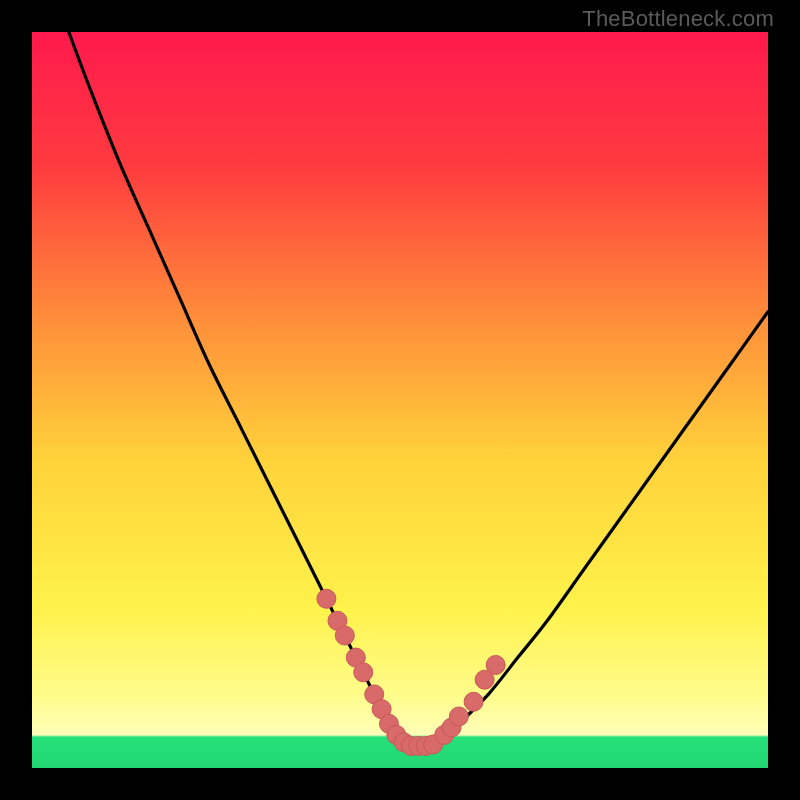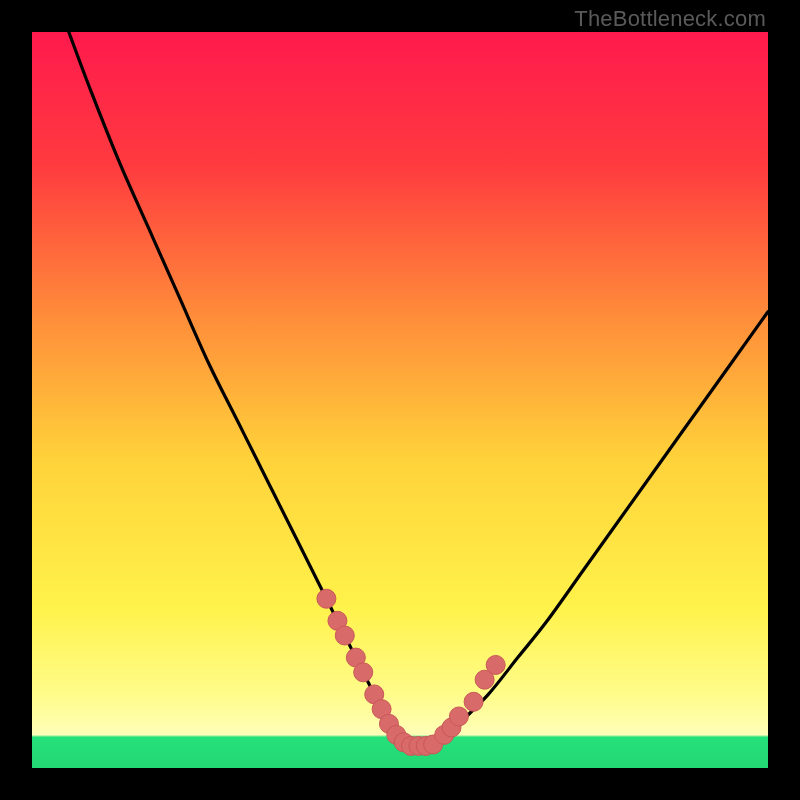--- a/index.html
+++ b/index.html
@@ -25,21 +25,21 @@
     height: 736px;
     overflow: hidden;
   }
   .gradient {
     position: absolute;
     left: 0; top: 0; right: 0; bottom: 0;
   }
   .watermark {
     position: absolute;
     top: 6px;
-    right: 34px;
+    right: 26px;
     color: #5a5a5a;
     font-size: 22px;
     font-weight: 500;
     letter-spacing: 0.2px;
   }
   svg.curve {
     position: absolute;
     left: 0; top: 0;
     width: 736px;
     height: 736px;

